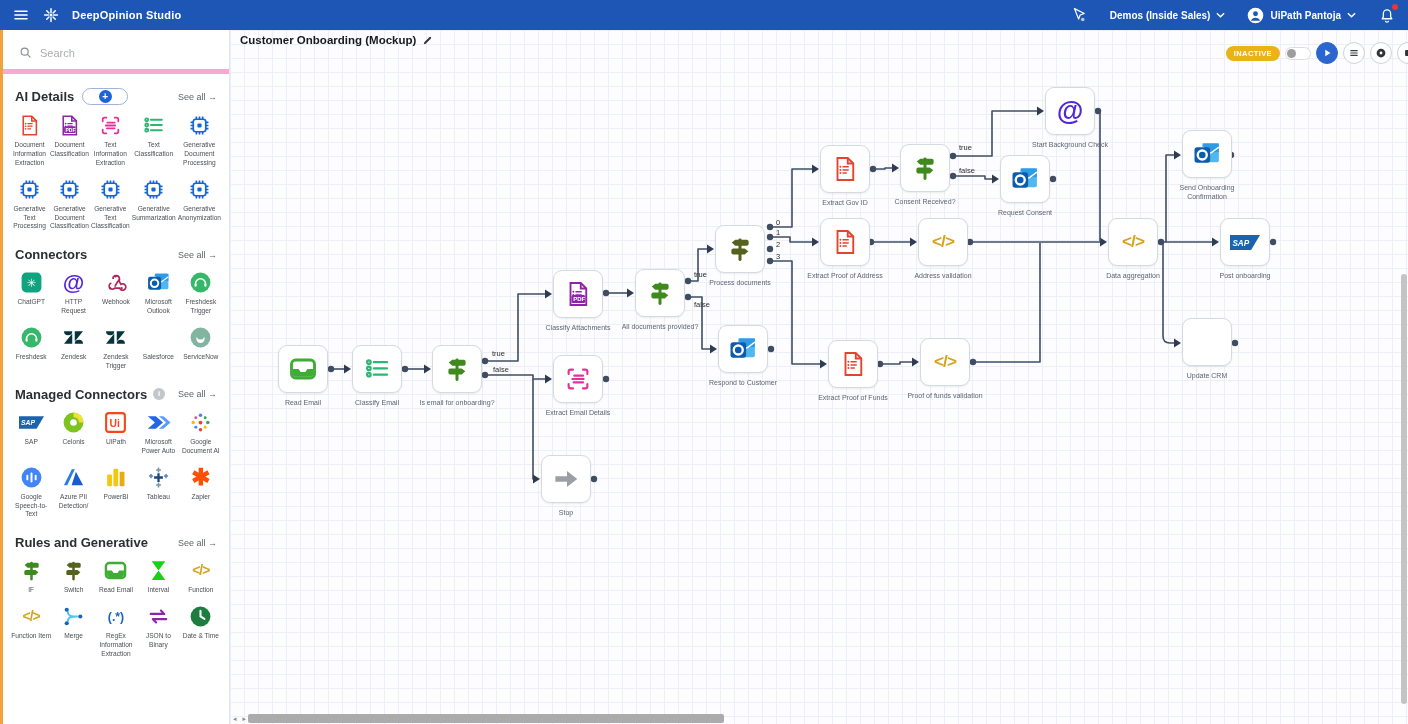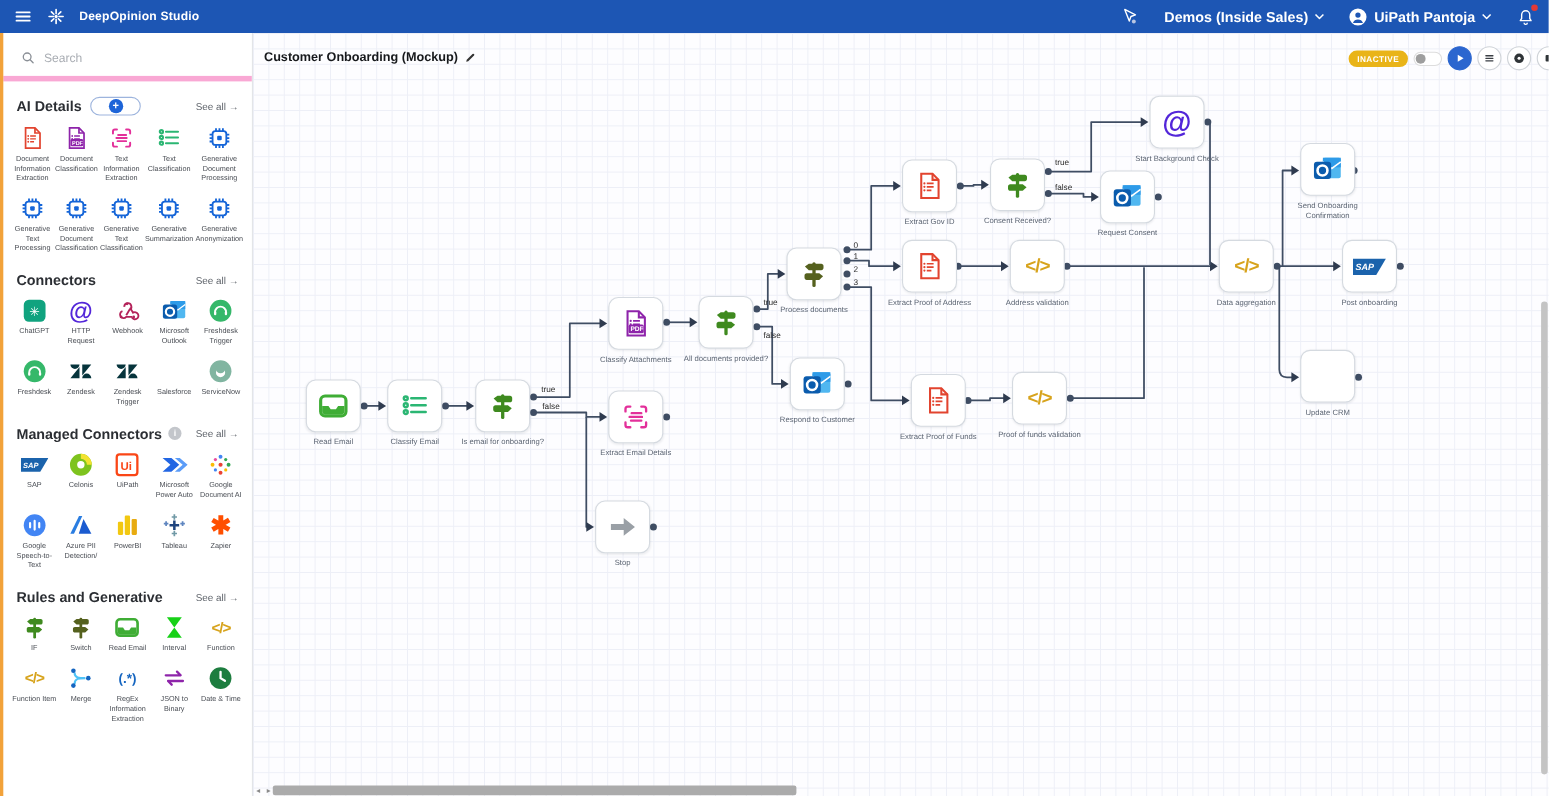--- a/index.html
+++ b/index.html
@@ -3,21 +3,21 @@
 <meta charset="utf-8">
 <style>
 *{margin:0;padding:0;box-sizing:border-box}
 html,body{width:1408px;height:724px;overflow:hidden}
 body{font-family:"Liberation Sans",sans-serif;background:#fff;color:#222}
 
 .topbar{height:30px;background:#1d56b4;display:flex;align-items:center;gap:12px;padding:0 12px;color:#fff}
 .topbar .icon-btn{display:flex;align-items:center;justify-content:center;width:18px;height:18px;cursor:pointer}
 .topbar-title{font-size:11px;font-weight:600;letter-spacing:.2px}
 .topbar-right{margin-left:auto;display:flex;align-items:center;gap:22px}
-.tb-group{display:flex;align-items:center;gap:6px;font-size:13px;font-weight:600;cursor:pointer}
+.tb-group{display:flex;align-items:center;gap:6px;font-size:10px;font-weight:600;cursor:pointer}
 .avatar{width:17px;height:17px;border-radius:50%;overflow:hidden;display:flex}
 .bell-wrap{position:relative;display:flex}
 .bell-dot{position:absolute;top:-2px;right:-2px;width:6px;height:6px;border-radius:50%;background:#e53935}
 
 .main{display:flex;height:694px}
 .sidebar{position:relative;width:230px;min-width:230px;background:#fff;border-right:1px solid #e3e5e8;overflow:hidden;padding-left:3px}
 .left-strip{position:absolute;left:0;top:0;bottom:0;width:3px;background:#f2a23a}
 .search-row{display:flex;align-items:center;gap:8px;padding:16px 16px 10px 16px;border-bottom:5px solid #f9a8d4;margin:0 0 4px 0}
 .search-row input{border:none;outline:none;font-size:11px;width:150px;color:#444;font-family:inherit}
 .search-row input::placeholder{color:#a9adb3}
@@ -30,21 +30,21 @@
 .item-grid{display:grid;grid-template-columns:repeat(5,1fr);row-gap:9px;column-gap:2px;padding:2px 8px 6px 8px}
 .s-item{display:flex;flex-direction:column;align-items:center;cursor:pointer}
 .si-icon{width:25px;height:25px;display:flex;align-items:center;justify-content:center;font-size:17px}
 .si-icon svg{width:100%;height:100%}
 .s-label{font-size:6.6px;color:#4a4e55;text-align:center;line-height:1.35;margin-top:3px;max-width:44px}
 .txt-icon{display:flex;align-items:center;justify-content:center;font-weight:800;line-height:1}
 
 .canvas{position:relative;flex:1;overflow:hidden;background-color:#fdfdff;
  background-image:linear-gradient(#edeff7 1px,transparent 1px),linear-gradient(90deg,#edeff7 1px,transparent 1px);
  background-size:14px 14px}
-.canvas-header{position:absolute;top:16px;left:10px;display:flex;align-items:center;gap:6px;z-index:5}
+.canvas-header{position:absolute;top:4px;left:10px;display:flex;align-items:center;gap:6px;z-index:5}
 .canvas-title{font-size:11.5px;font-weight:700;color:#17191c}
 .pencil{width:11px;height:11px;display:flex;cursor:pointer}
 .canvas-toolbar{position:absolute;top:12px;right:-11px;display:flex;align-items:center;gap:5px;z-index:5}
 .badge{background:#e9b418;color:#fff;font-size:7.5px;font-weight:700;padding:3px 8px;border-radius:9px;letter-spacing:.4px}
 .toggle{width:26px;height:13px;border-radius:7px;background:#fff;border:1px solid #ddd;position:relative;cursor:pointer}
 .toggle .knob{position:absolute;left:1px;top:1px;width:9px;height:9px;border-radius:50%;background:#9e9e9e}
 .cbtn{width:22px;height:22px;border-radius:50%;display:flex;align-items:center;justify-content:center;cursor:pointer;background:#fff;border:1.4px solid #cfd3d8}
 .cbtn svg{width:14px;height:14px}
 .cbtn.primary{background:#2b66cf;border-color:#2b66cf}
 

